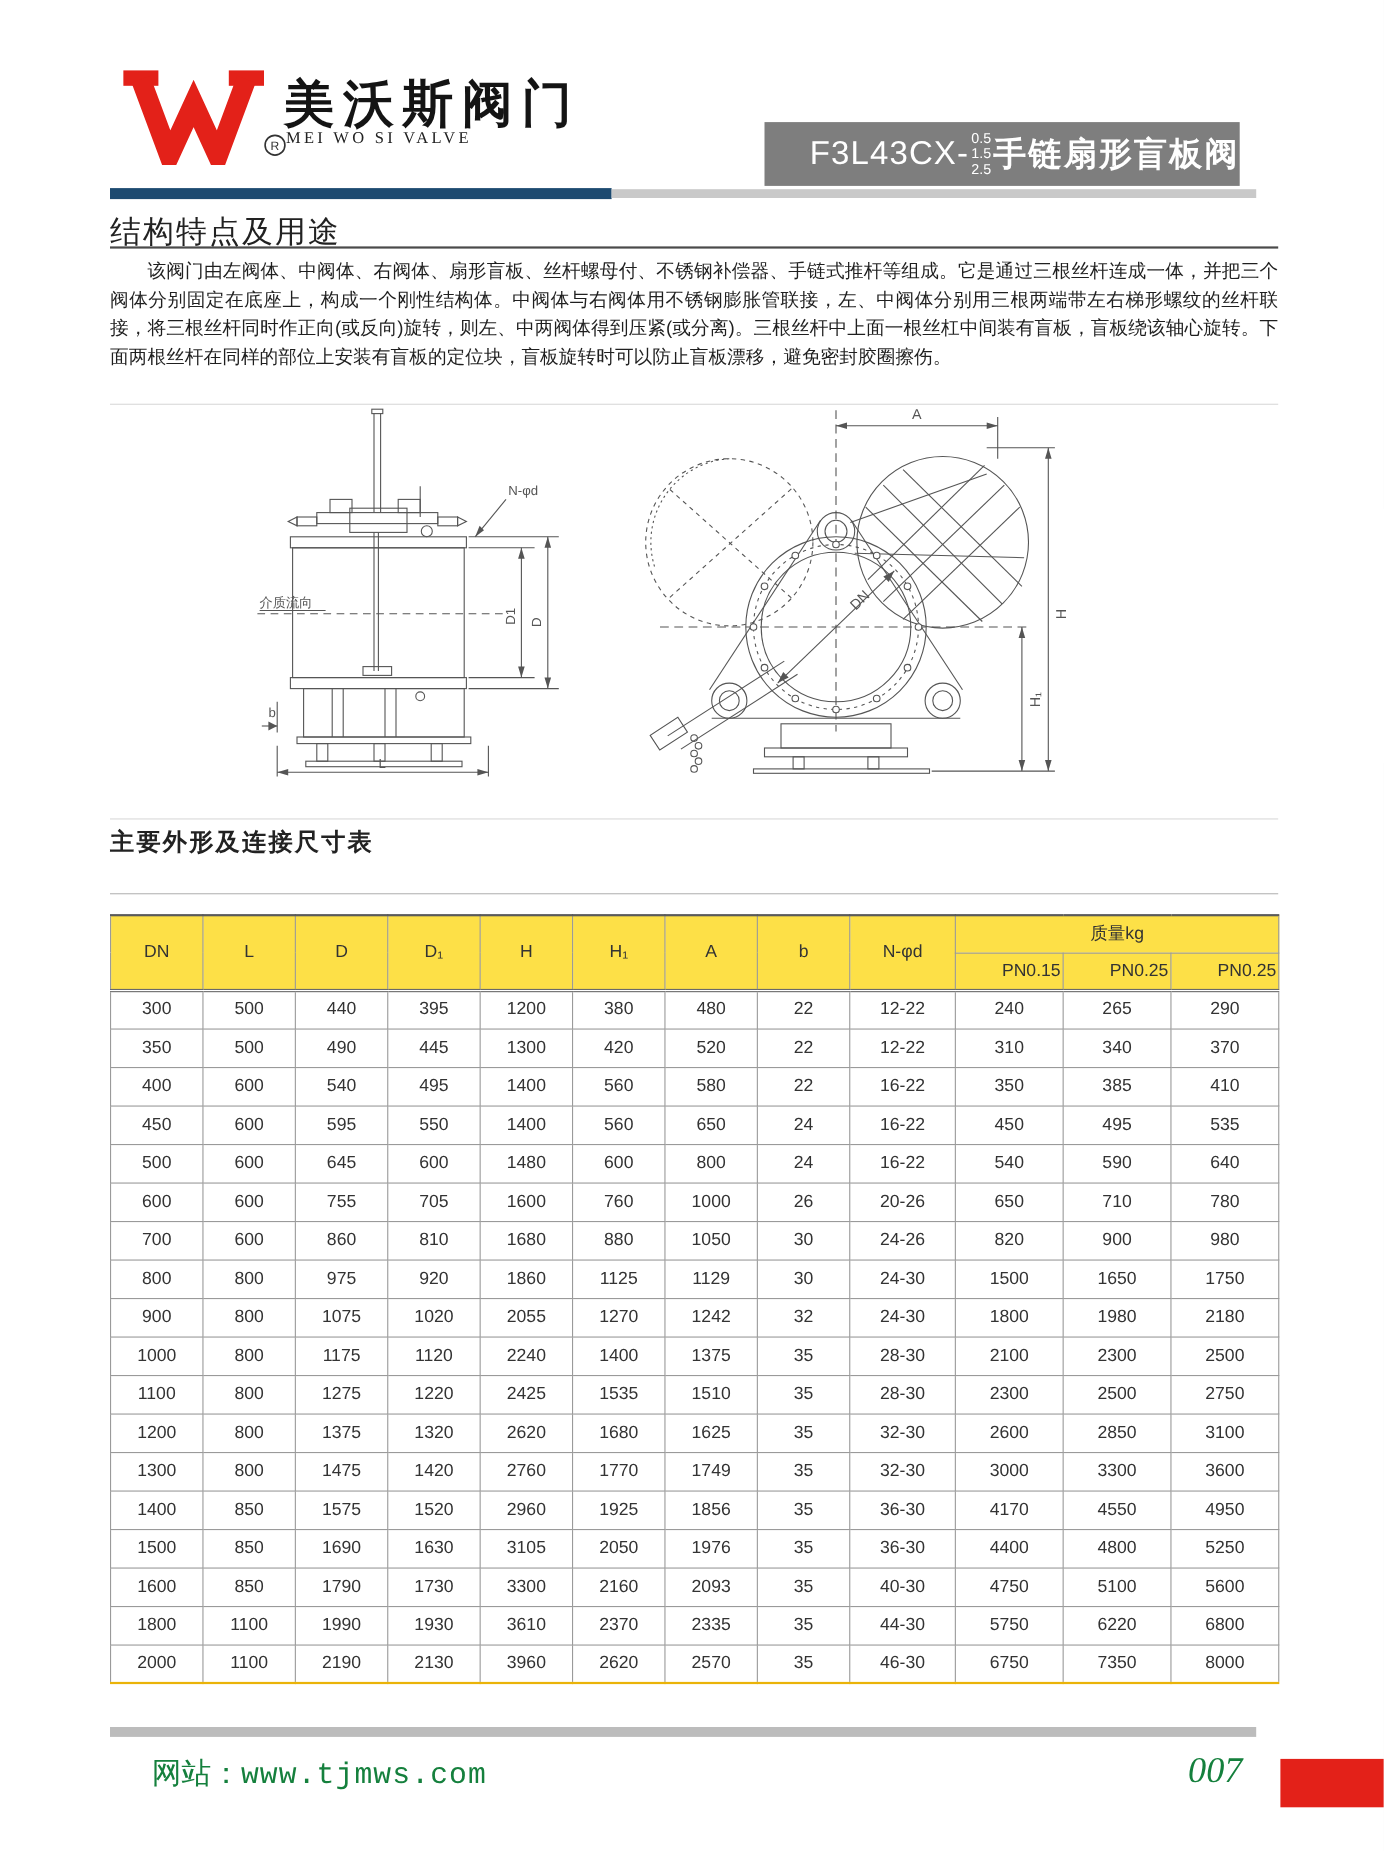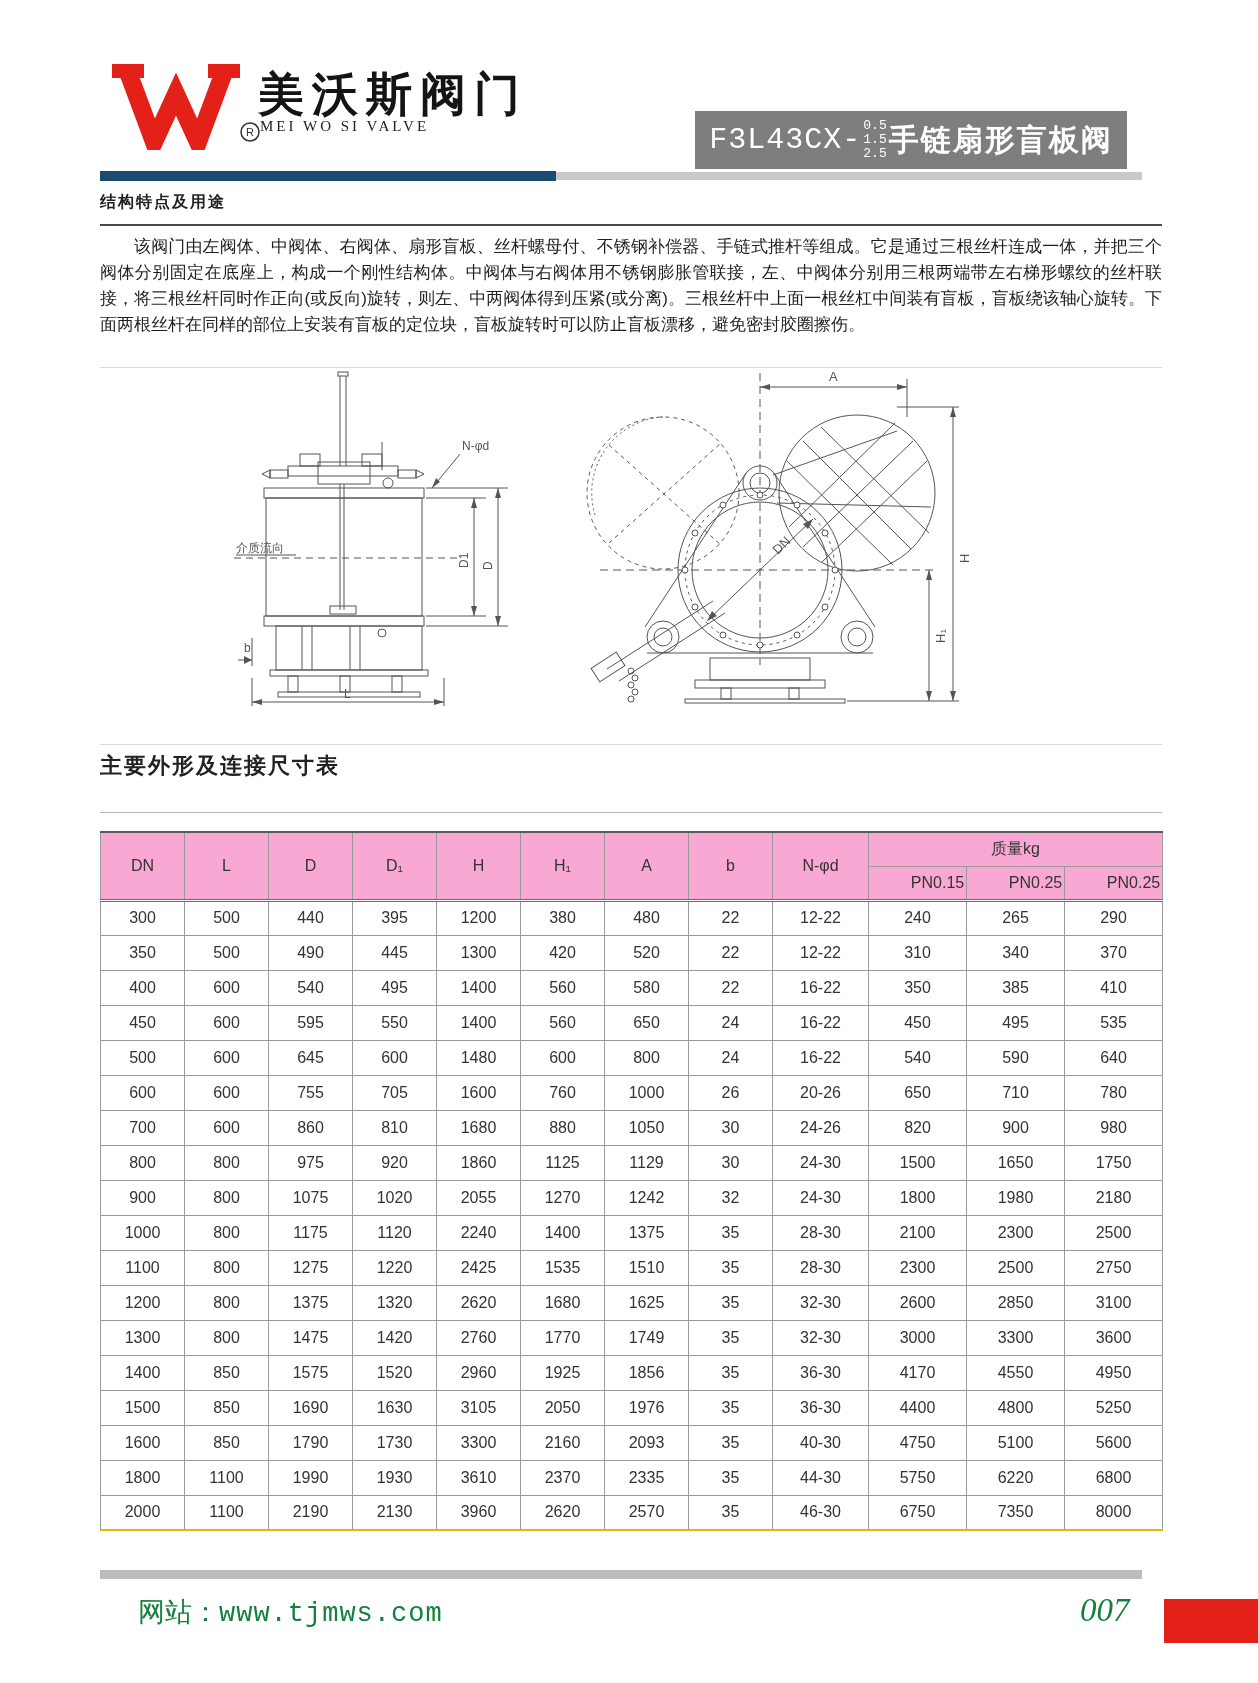--- a/index.html
+++ b/index.html
@@ -5,48 +5,48 @@
   * { margin:0; padding:0; box-sizing:border-box; }
   body { background:#f2f2f2; font-family:"Liberation Sans", sans-serif; }
   .page { position:relative; width:1258px; height:1683px; background:#ffffff; margin:0 auto; overflow:hidden; color:#1a1a1a; }
 
   
   .logo-svg { position:absolute; left:112px; top:58px; }
   .brand-cn { position:absolute; left:258px; top:64px; font-size:46px; font-weight:900; letter-spacing:8px; color:#141414; }
   .brand-en { position:absolute; left:260px; top:118px; font-family:"Liberation Serif", serif; font-size:15px; letter-spacing:3px; color:#222; }
 
   .banner { position:absolute; left:695px; top:111px; width:432px; height:58px; background:#7e7e7e;
-            display:flex; align-items:center; justify-content:center; color:#fff;font-family:Liberation Mono, monospace; }
+            display:flex; align-items:center; justify-content:flex-end; color:#fff; }
   .banner .model { font-size:30px; letter-spacing:1px; }
   .banner .stack { display:flex; flex-direction:column; justify-content:center; font-size:13px; line-height:14px; margin:0 2px; }
   .banner .cn { font-size:30px; letter-spacing:2px; font-weight:bold; }
 
   .bar-blue { position:absolute; left:100px; top:171px; width:456px; height:10px; background:#1c4a70; }
   .bar-gray { position:absolute; left:556px; top:172px; width:586px; height:8px; background:#c9c9c9; }
 
   
-  .sec-title { position:absolute; left:100px; top:192px; font-size:16px; font-weight:bold; color:#222; letter-spacing:2px;text-align:right; }
+  .sec-title { position:absolute; left:100px; top:192px; font-size:28px; font-weight:normal; color:#222; letter-spacing:2px;text-align:right; }
   .sec-title-rule { position:absolute; left:100px; top:224px; width:1062px; height:0; border-top:2px solid #4a4a4a; }
   .paragraph { position:absolute; left:100px; top:234px; width:1062px; font-size:17px; line-height:26px;
                text-align:justify; text-indent:2em; color:#1f1f1f; }
 
   .divider-light-top { position:absolute; left:100px; top:367px; width:1062px; border-top:1px solid #d9d9d9; }
   .divider-light-bot { position:absolute; left:100px; top:744px; width:1062px; border-top:1px solid #d9d9d9; }
 
   .drawing { position:absolute; }
   .drawing svg text { font-family:"Liberation Sans", sans-serif; }
 
   
   .tbl-title { position:absolute; left:100px; top:751px; font-size:22px; font-weight:bold; color:#222; letter-spacing:2px; }
   .tbl-title-rule { position:absolute; left:100px; top:812px; width:1062px; border-top:1px solid #b5b5b5; }
 
   table.dims { position:absolute; left:100px; top:831px; width:1062px; border-collapse:collapse;
                font-size:16px; color:#333; table-layout:fixed; }
   table.dims th, table.dims td { border:1px solid #9a9a9a; text-align:center; font-weight:normal; }
-  table.dims thead th { background:#f9a8d4; height:34px; }
+  table.dims thead th { background:#fde047; height:34px; }
   table.dims thead { border-top:2px solid #5a5a5a; }
   table.dims thead tr.subrow th { border-bottom:3px double #6a6a6a;padding-left:40px; }
   table.dims th[rowspan] { border-bottom:3px double #6a6a6a; }
   table.dims td { height:35px; background:#fff; }
   table.dims tbody { border-bottom:2px solid #eab308; }
   col.c-std { width:84px; } col.c-nphid { width:96px; } col.c-w { width:98px; }
 
   
   .foot-bar { position:absolute; left:100px; top:1570px; width:1042px; height:9px; background:#bcbcbc; }
   .website { position:absolute; left:138px; top:1594px; font-size:27px; color:#15803d; }

